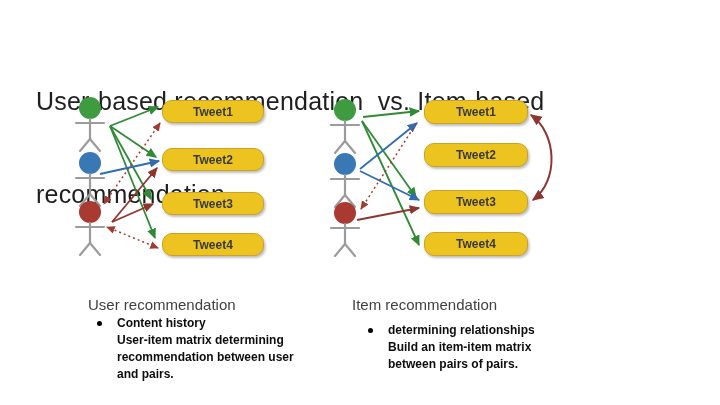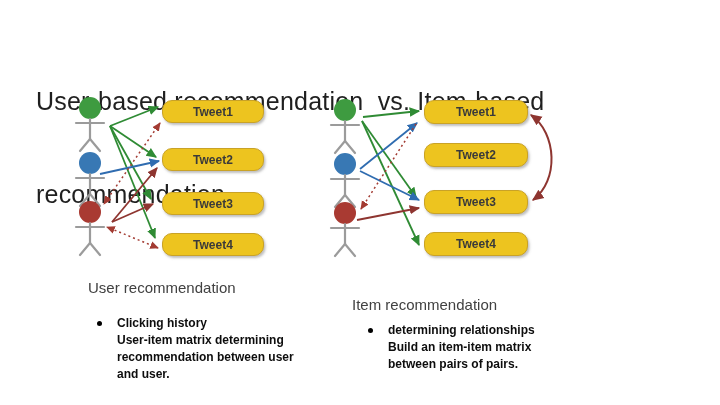--- a/index.html
+++ b/index.html
@@ -104,30 +104,30 @@
       <line x1="363" y1="117" x2="419" y2="111" stroke="#2F8B34" stroke-width="1.8" marker-end="url(#m-green)"></line>
       <line x1="362" y1="121" x2="416" y2="197" stroke="#2F8B34" stroke-width="1.8" marker-end="url(#m-green)"></line>
       <line x1="362" y1="121" x2="419" y2="245" stroke="#2F8B34" stroke-width="1.8" marker-end="url(#m-green)"></line>
       <line x1="360" y1="169" x2="417" y2="123" stroke="#2F6CB0" stroke-width="1.8" marker-end="url(#m-blue)"></line>
       <line x1="360" y1="171" x2="419" y2="200" stroke="#2F6CB0" stroke-width="1.8" marker-end="url(#m-blue)"></line>
       <line x1="357" y1="220" x2="419" y2="208" stroke="#8E3530" stroke-width="1.8" marker-end="url(#m-red)"></line>
       <line x1="416" y1="124" x2="361" y2="209" stroke="#A33B32" stroke-width="1.5" marker-end="url(#m-dash)" stroke-dasharray="2 3"></line>
       <path d="M531,115 C557,133 559,181 533,200" fill="none" stroke="#8E3530" stroke-width="2" marker-start="url(#m-red)" marker-end="url(#m-red)"></path>
     </svg>
 
-  <div class="col-heading" style="left:88px;top:279px">User recommendation</div>
+  <div class="col-heading" style="left:88px;top:296px">User recommendation</div>
   <div class="col-heading" style="left:352px;top:296px">Item recommendation</div>
 
   <div class="bullet" style="left:97px;top:315px;width:215px">
     <span class="dot"></span>
     <div class="bullet-text">
-      <span>Clicking history</span>
+      <span>Content history</span>
       <span>User-item matrix determining</span>
       <span>recommendation between user</span>
-      <span>and user.</span>
+      <span>and pairs.</span>
     </div>
   </div>
 
   <div class="bullet" style="left:368px;top:322px;width:200px">
     <span class="dot"></span>
     <div class="bullet-text">
       <span>determining relationships</span>
       <span>Build an item-item matrix</span>
       <span>between pairs of pairs.</span>
     </div>

